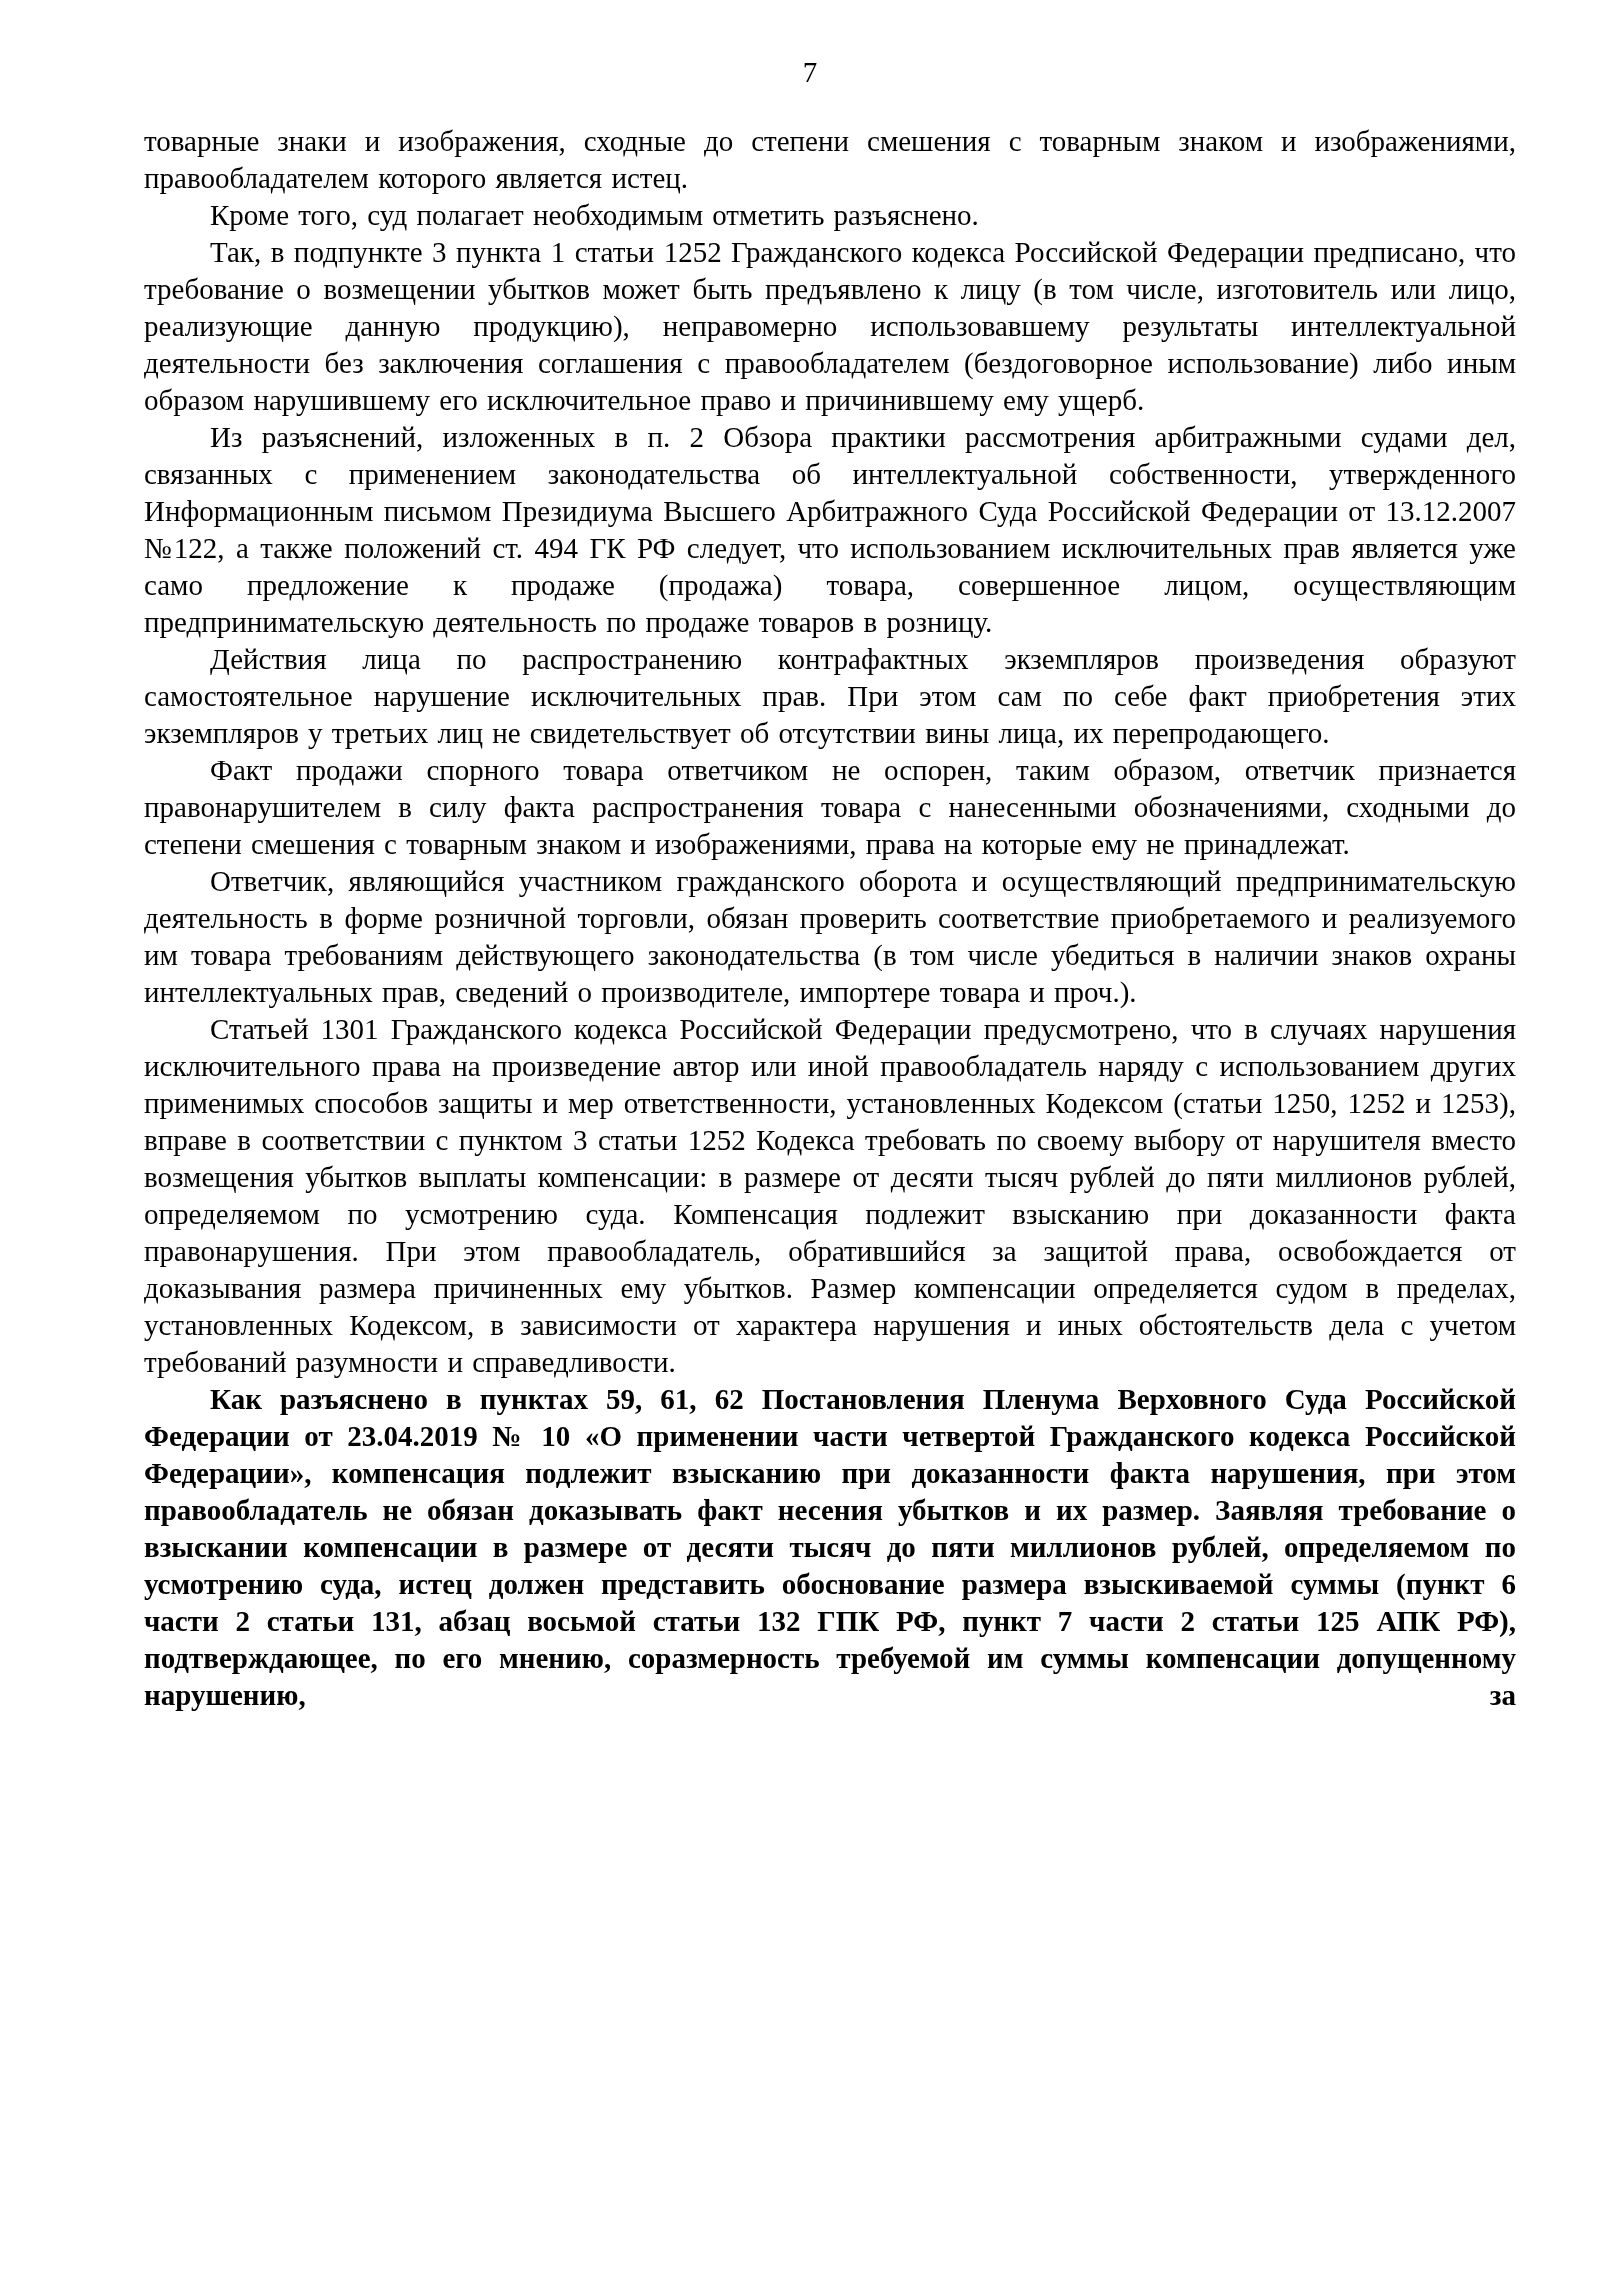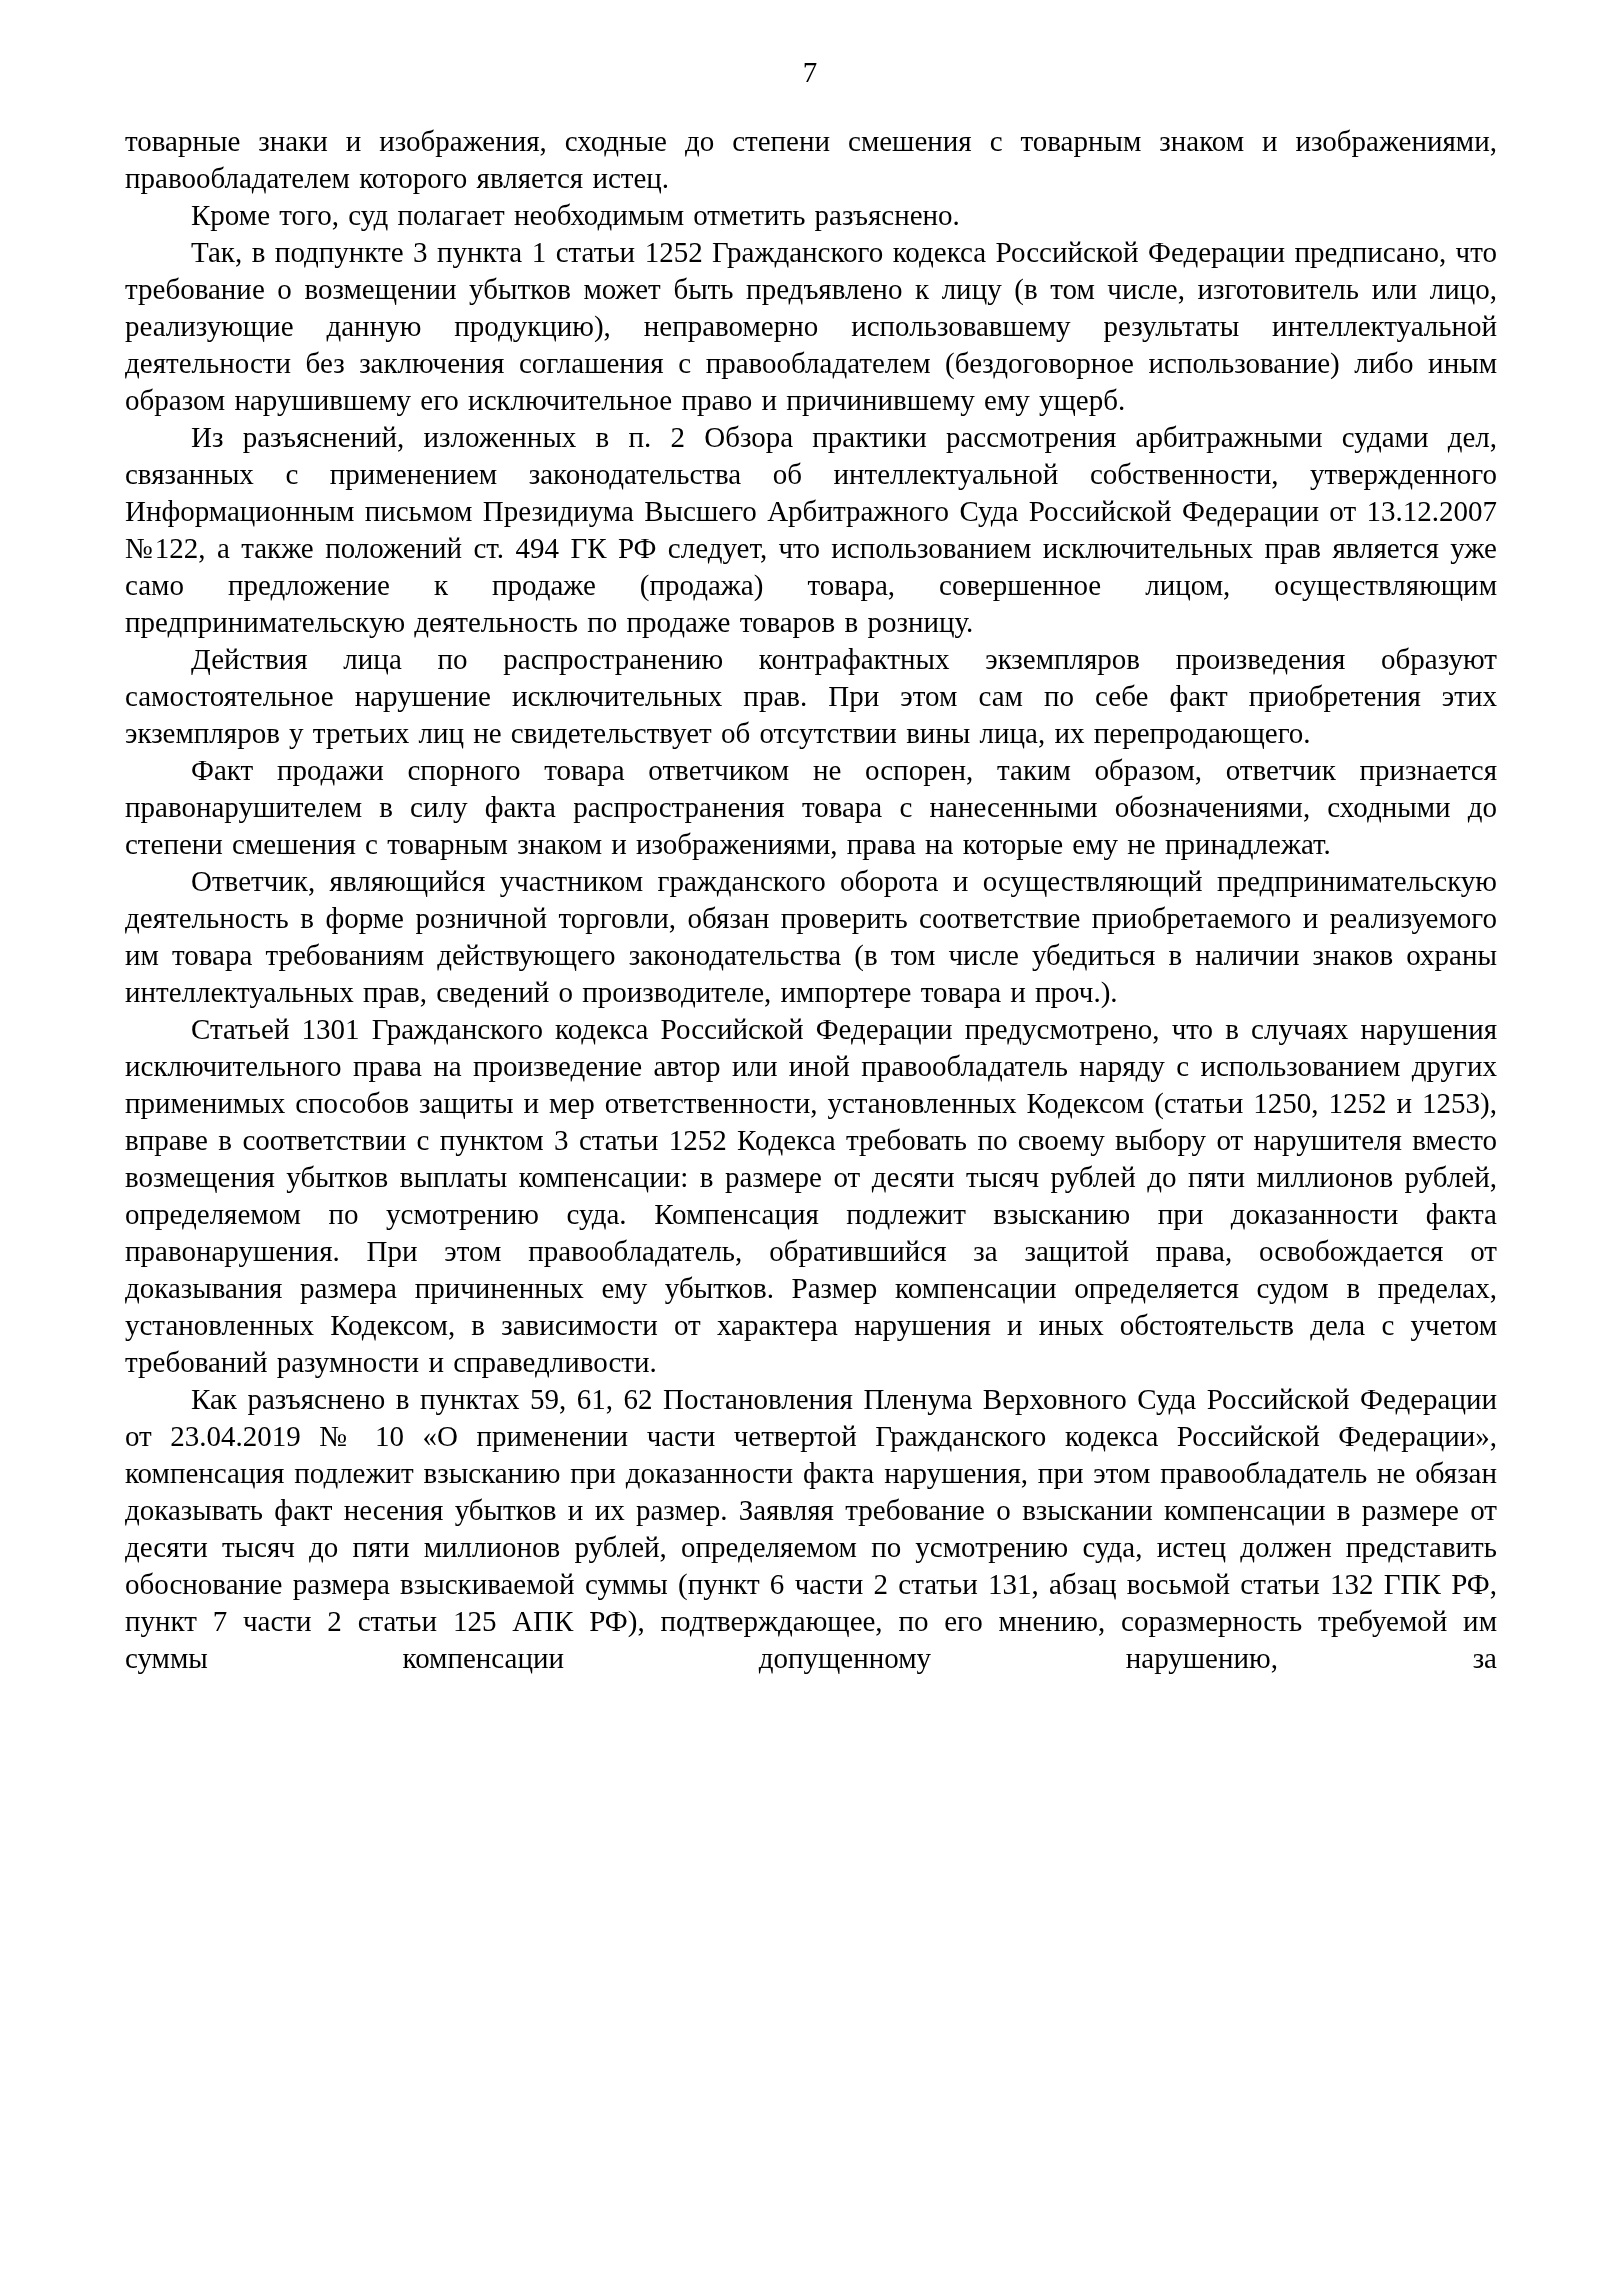--- a/index.html
+++ b/index.html
@@ -22,36 +22,37 @@
     top: 54px;
     left: 0;
     width: 100%;
     text-align: center;
     font-size: 29px;
     line-height: 37px;
   }
   .content {
     position: absolute;
     top: 123px;
-    left: 125px;
+    left: 144px;
     width: 1372px;
   }
   p.para {
     margin: 0;
     font-size: 29px;
     line-height: 37px;
     text-align: justify;
     text-align-last: left;
     word-spacing: 2px;
   }
   p.para.indent {
     text-indent: 66px;
   }
   p.para.justify-last {
     text-align-last: justify;
+    font-weight: bold;
   }
 </style>
 </head>
 <body>
 
 <div class="page">
   <div class="page-number">7</div>
   <div class="content">
       <p class="para">товарные знаки и изображения, сходные до степени смешения с товарным знаком и изображениями, правообладателем которого является истец.</p>
       <p class="para indent">Кроме того, суд полагает необходимым отметить разъяснено.</p>

